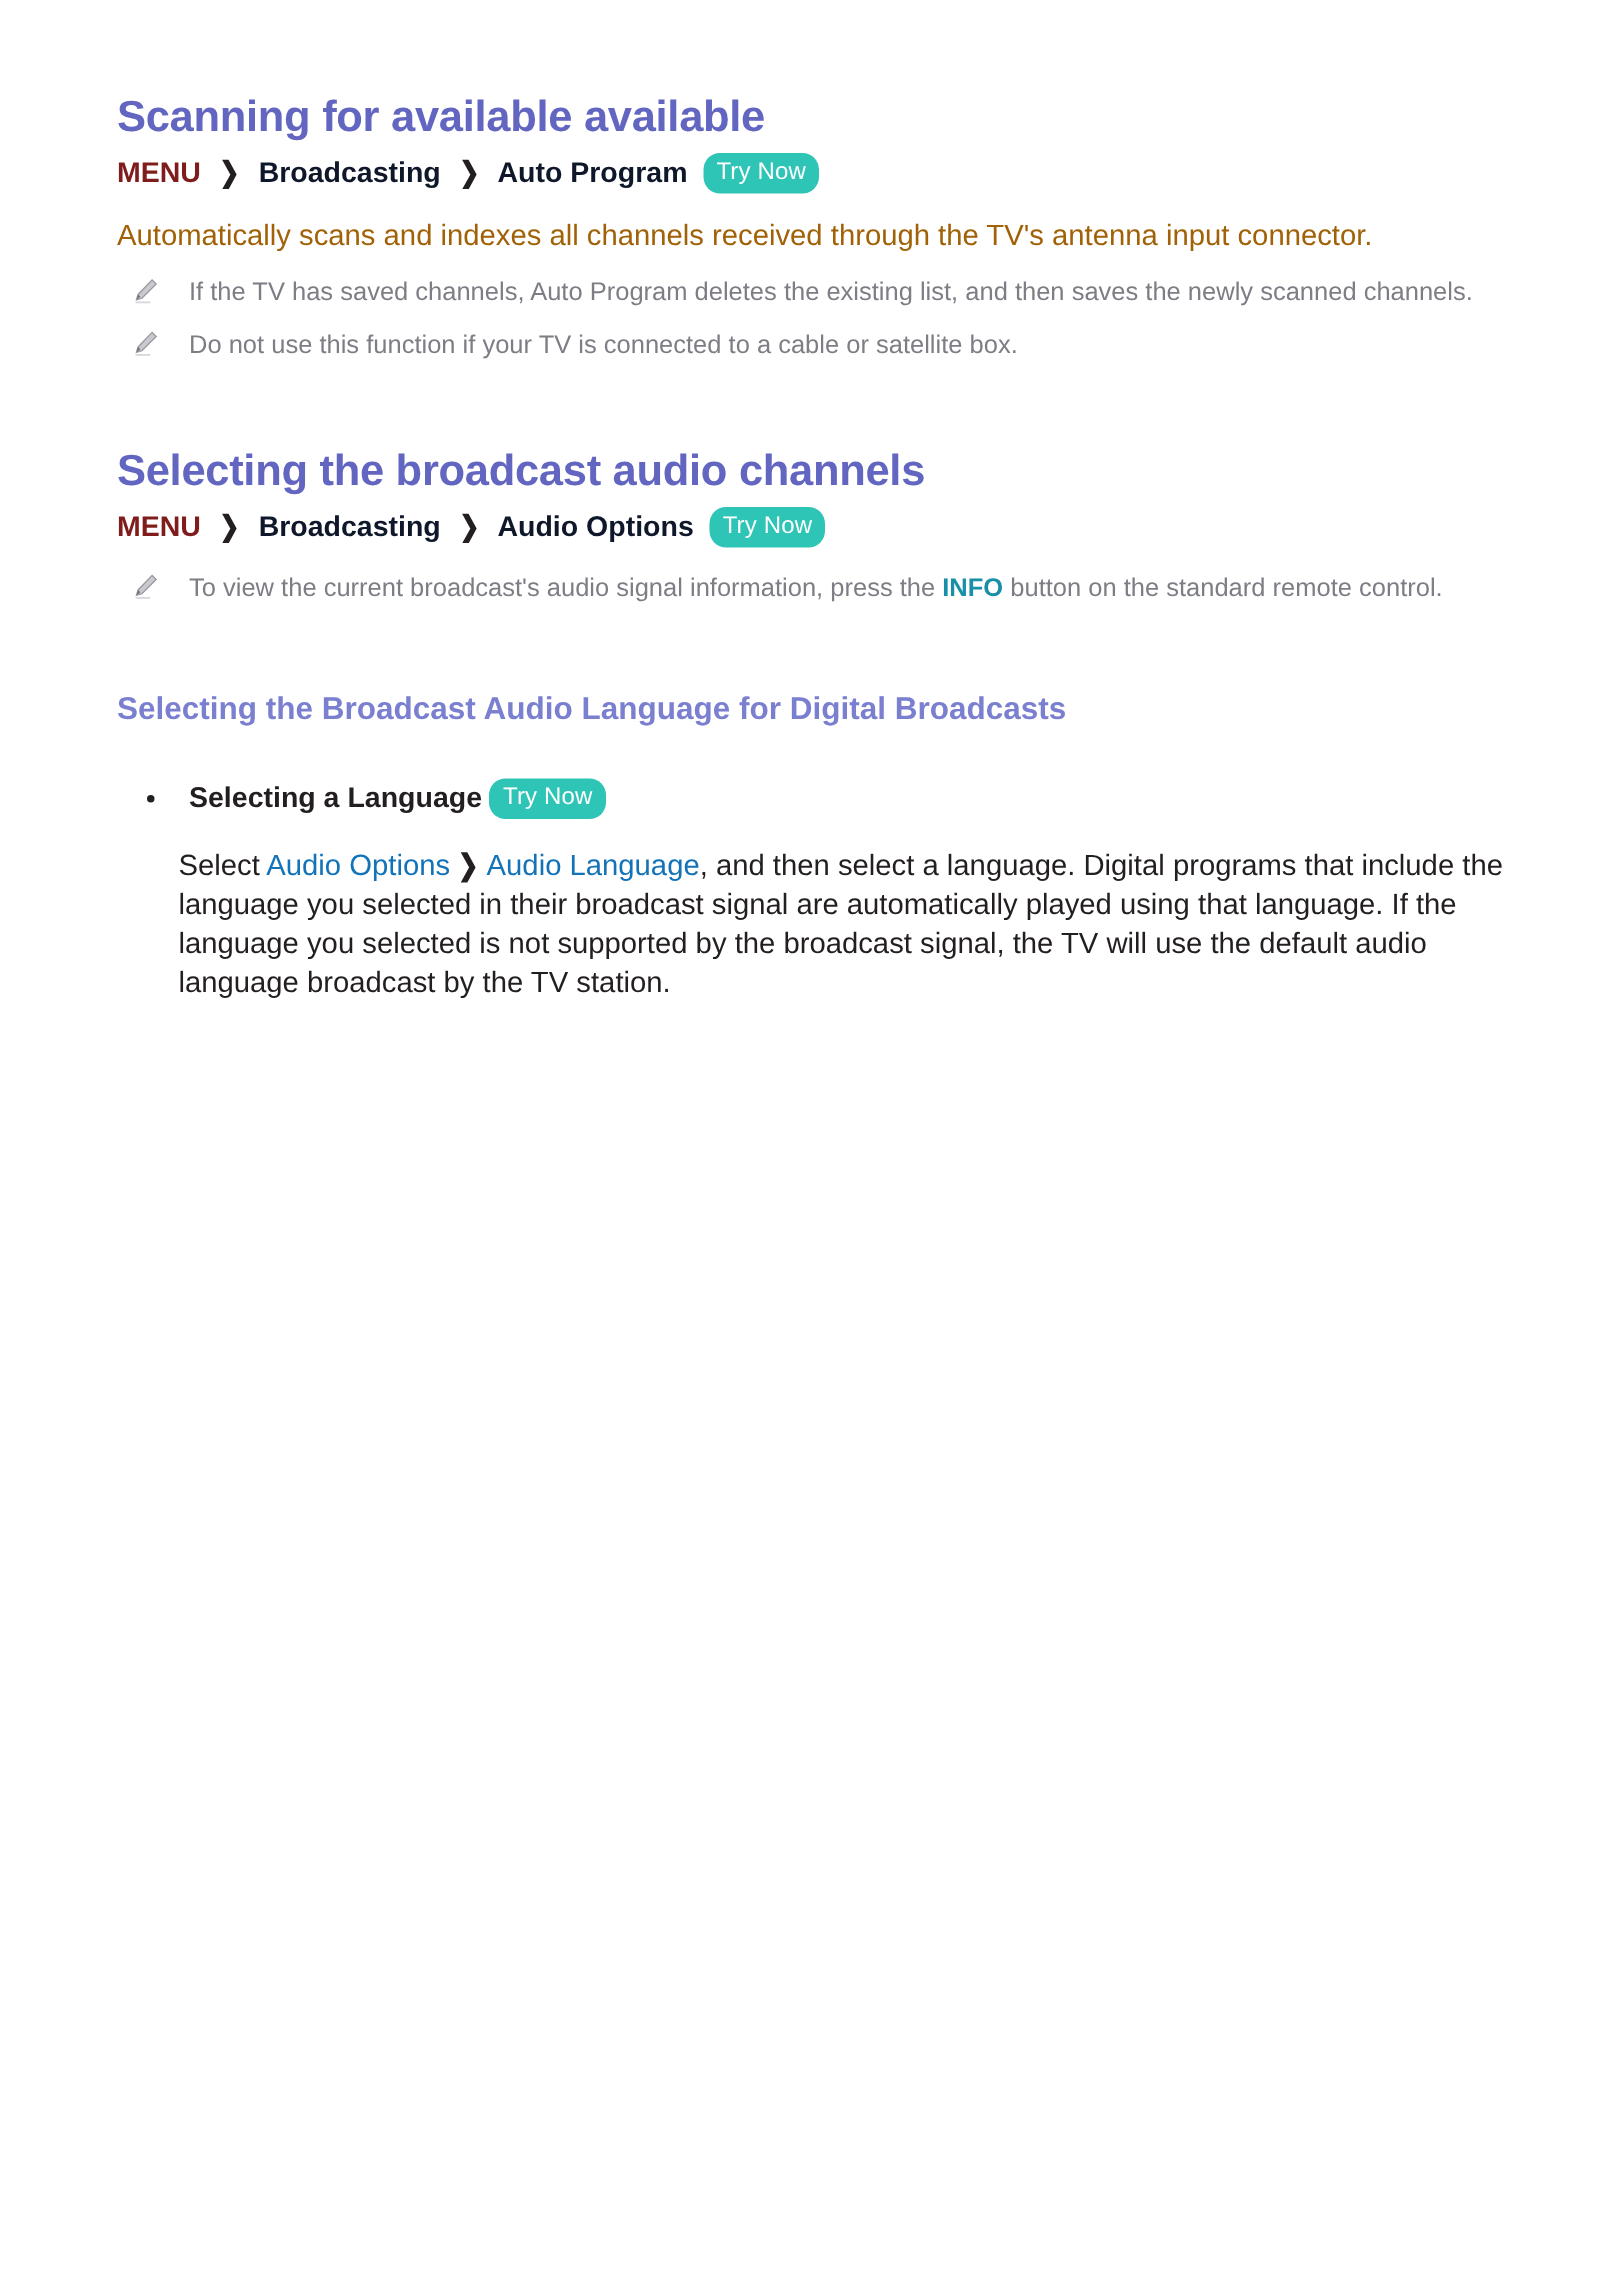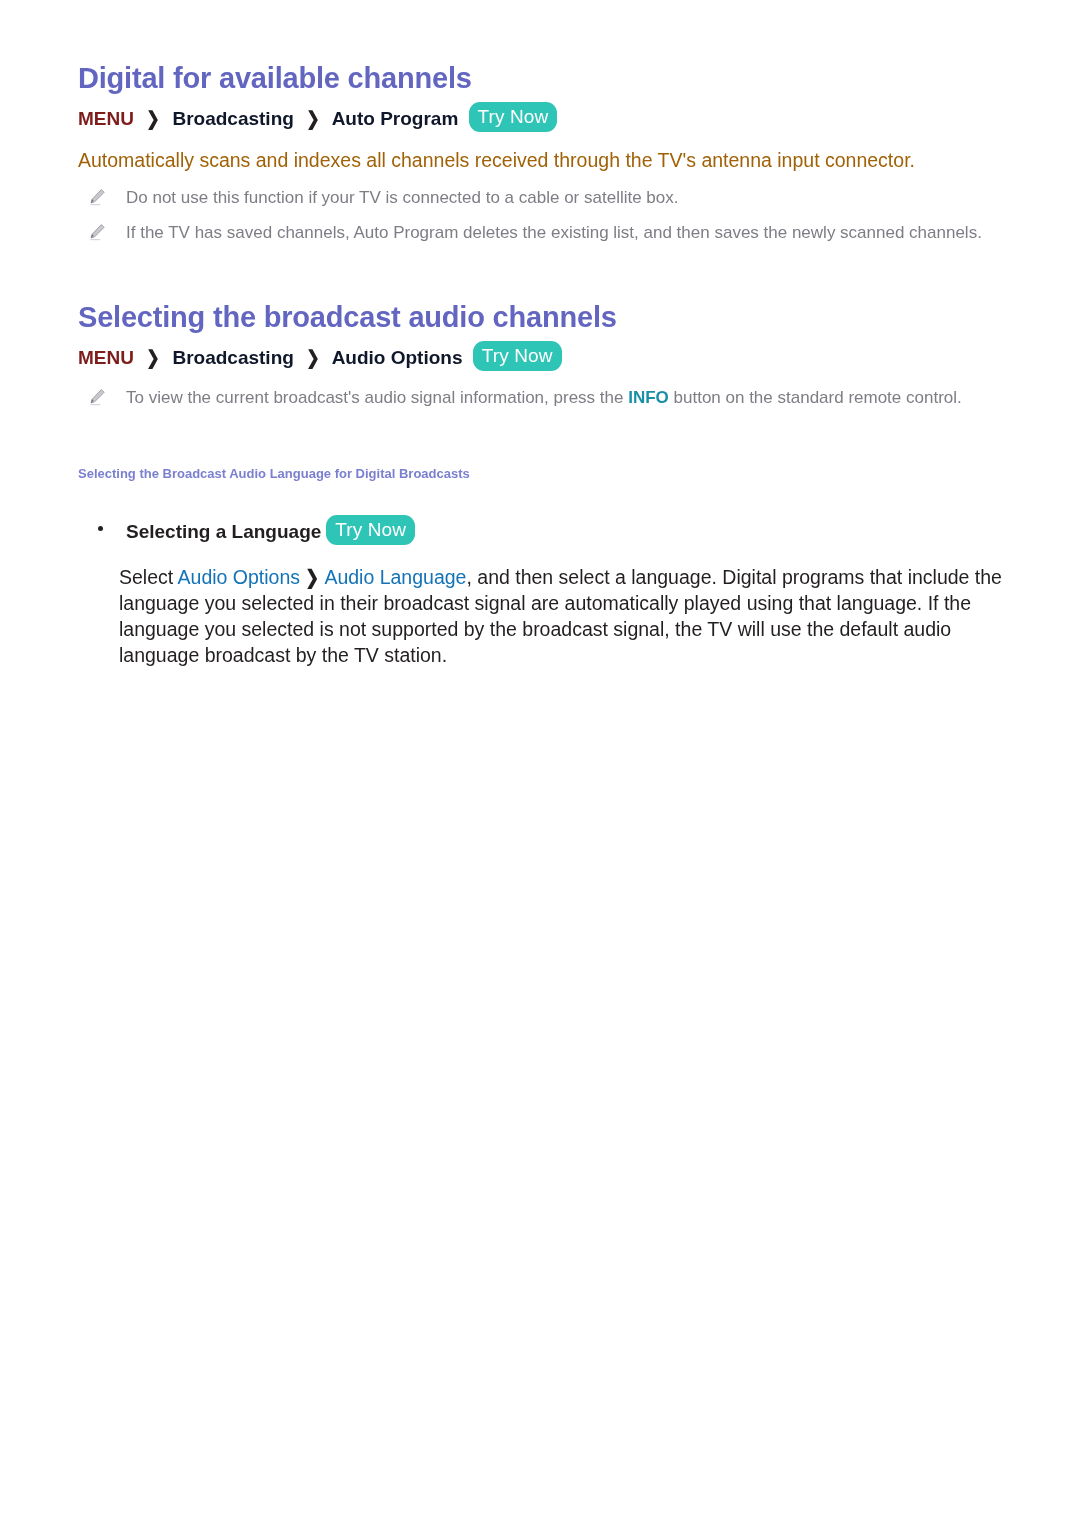--- a/index.html
+++ b/index.html
@@ -26,21 +26,21 @@
   
   h1.section-title {
     font-size: 29px;
     font-weight: bold;
     color: #6366c0;
     margin: 0 0 6px 0;
     letter-spacing: -0.2px;
     line-height: 1.16;
   }
   h2.sub-title {
-    font-size: 13px;
+    font-size: 21px;
     font-weight: bold;
     color: #7b7fd0;
     margin: 0 0 20px 0;
     line-height: 1.2;
   }
 
   
   .breadcrumb {
     font-size: 19px;
     font-weight: bold;
@@ -57,21 +57,21 @@
     margin: 0 6px;
     display: inline-block;
     transform: scaleX(0.85);
   }
 
   
   .try-now {
     display: inline-block;
     background: #2ec4b6;
     color: #ffffff;
-    font-size: 19px;
+    font-size: 16px;
     font-weight: normal;
     line-height: 1;
     padding: 5px 9px 6px 9px;
     border-radius: 11px;
     vertical-align: 2px;
     margin-left: 5px;
     letter-spacing: 0.1px;
   }
 
   
@@ -141,55 +141,55 @@
     margin: 0 4px;
   }
 
   .gap-lg { height: 44px; }
 </style>
 </head>
 <body>
 
 <div class="page">
 
-  <h1 class="section-title">Digital for available channels</h1>
+  <h1 class="section-title">Scanning for available available</h1>
 
   <div class="breadcrumb">
     <span class="crumb-menu">MENU</span>
     <span class="crumb-sep">❯</span>
     <span class="crumb-link">Broadcasting</span>
     <span class="crumb-sep">❯</span>
     <span class="crumb-link">Auto Program</span>
     <span class="try-now">Try Now</span>
   </div>
 
   <p class="body-text">Automatically scans and indexes all channels received through the TV's antenna input connector.</p>
+
+  <div class="note">
+    <span class="pencil-icon">
+      <svg viewBox="0 0 18 18" width="18" height="18" aria-hidden="true">
+        <path d="M13.4 1.6 L16.1 4.3 L6.6 13.8 L3.0 14.9 L4.1 11.3 Z" fill="#c9c9cf" stroke="#9a9aa2" stroke-width="0.9"></path>
+        <path d="M3.0 14.9 L4.1 11.3 L5.6 12.8 Z" fill="#6f6f78"></path>
+        <line x1="2.4" y1="16.6" x2="12.2" y2="16.6" stroke="#d6d6dc" stroke-width="1.2"></line>
+      </svg>
+    </span>
+    <span>If the TV has saved channels, Auto Program deletes the existing list, and then saves the newly scanned channels.</span>
+  </div>
 
   <div class="note">
     <span class="pencil-icon">
       <svg viewBox="0 0 18 18" width="18" height="18" aria-hidden="true">
         <path d="M13.4 1.6 L16.1 4.3 L6.6 13.8 L3.0 14.9 L4.1 11.3 Z" fill="#c9c9cf" stroke="#9a9aa2" stroke-width="0.9"></path>
         <path d="M3.0 14.9 L4.1 11.3 L5.6 12.8 Z" fill="#6f6f78"></path>
         <line x1="2.4" y1="16.6" x2="12.2" y2="16.6" stroke="#d6d6dc" stroke-width="1.2"></line>
       </svg>
     </span>
     <span>Do not use this function if your TV is connected to a cable or satellite box.</span>
   </div>
 
-  <div class="note">
-    <span class="pencil-icon">
-      <svg viewBox="0 0 18 18" width="18" height="18" aria-hidden="true">
-        <path d="M13.4 1.6 L16.1 4.3 L6.6 13.8 L3.0 14.9 L4.1 11.3 Z" fill="#c9c9cf" stroke="#9a9aa2" stroke-width="0.9"></path>
-        <path d="M3.0 14.9 L4.1 11.3 L5.6 12.8 Z" fill="#6f6f78"></path>
-        <line x1="2.4" y1="16.6" x2="12.2" y2="16.6" stroke="#d6d6dc" stroke-width="1.2"></line>
-      </svg>
-    </span>
-    <span>If the TV has saved channels, Auto Program deletes the existing list, and then saves the newly scanned channels.</span>
-  </div>
-
   <div class="gap-lg"></div>
 
   <h1 class="section-title">Selecting the broadcast audio channels</h1>
 
   <div class="breadcrumb">
     <span class="crumb-menu">MENU</span>
     <span class="crumb-sep">❯</span>
     <span class="crumb-link">Broadcasting</span>
     <span class="crumb-sep">❯</span>
     <span class="crumb-link">Audio Options</span>

